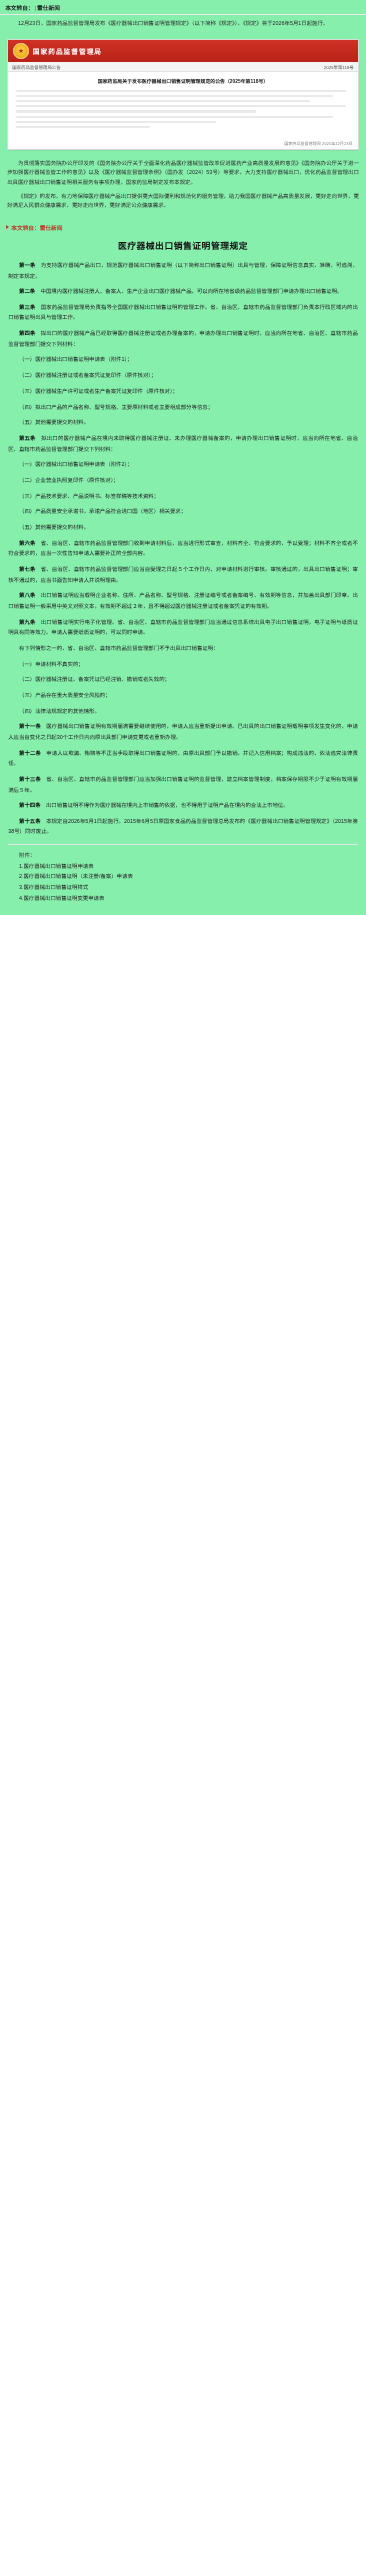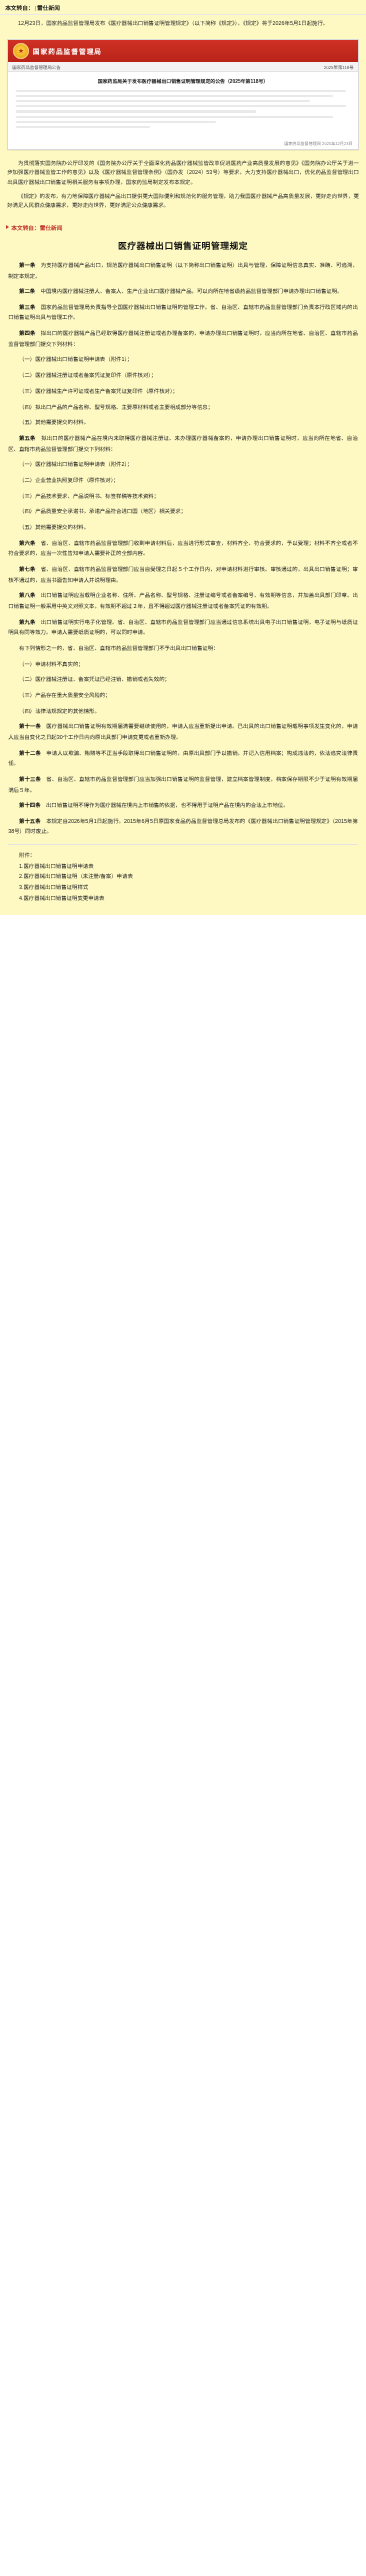--- a/index.html
+++ b/index.html
@@ -9,21 +9,21 @@
   }
   body {
     width: 366px;
     font-family: "Liberation Sans", "DejaVu Sans", sans-serif;
     color: #1a1a1a;
     -webkit-font-smoothing: antialiased;
   }
   .page {
     width: 366px;
     margin: 0 auto;
-    background: #fef9c3;
+    background: #86efac;
     position: relative;
   }
 
   
   .source-bar {
     padding: 3.1px 5.2px 2.1px 5.2px;
     font-size: 5.7px;
     color: #222;
     font-weight: bold;
     border-bottom: 0.5px solid #e8e8e8;

